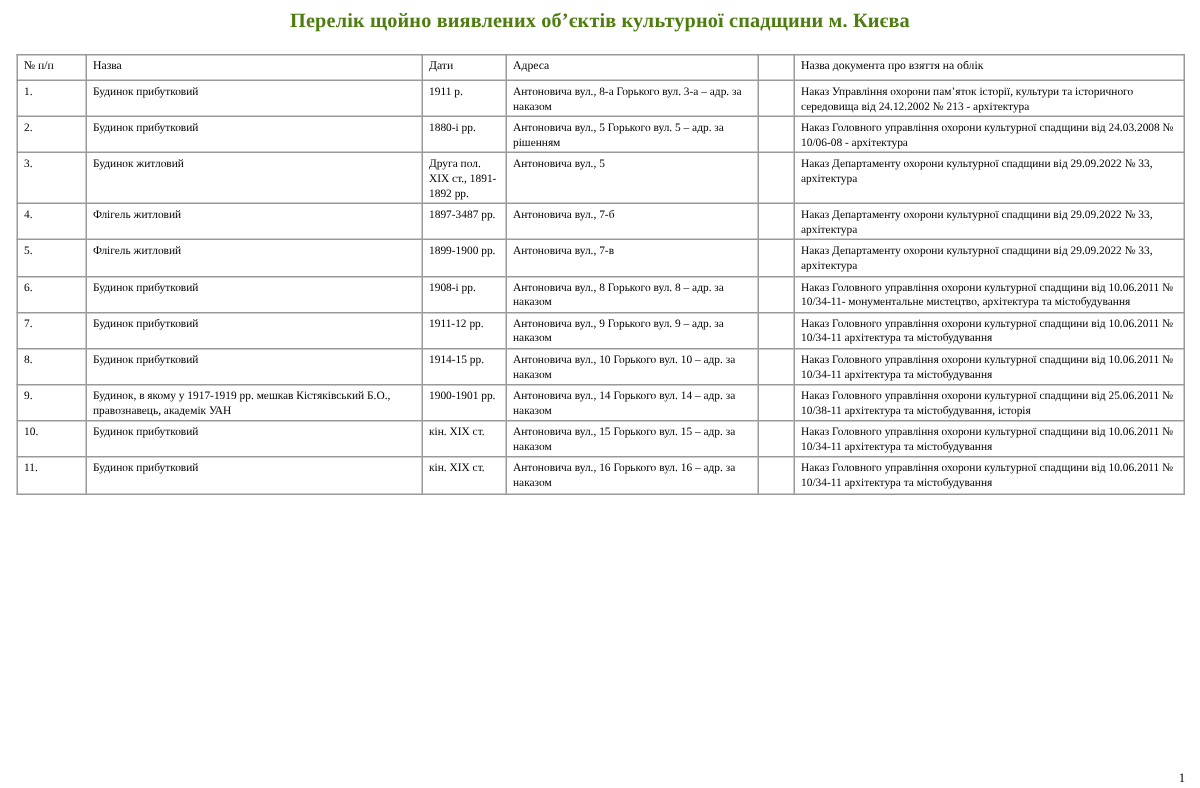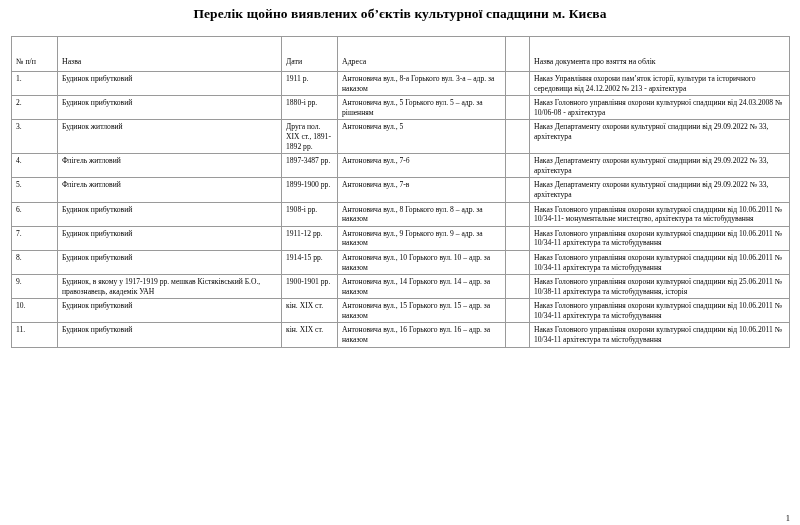--- a/index.html
+++ b/index.html
@@ -26,21 +26,21 @@
 
   .doc-title {
     text-align: center;
     font-family: "Liberation Serif", "DejaVu Serif", serif;
     font-weight: bold;
     font-size: 13.5px;
     letter-spacing: 0.1px;
     margin: 0;
     padding: 6px 0 0 0;
     line-height: 16px;
-    color: #000000;
+    color: #4d7c0f;
   }
 
   .table-wrap {
     position: absolute;
     left: 11px;
     top: 36px;
     width: 778px;
   }
 
   table.heritage {
@@ -59,21 +59,21 @@
     font-weight: normal;
     text-align: left;
     font-family: "Liberation Serif", "DejaVu Serif", serif;
     color: #000;
     word-wrap: break-word;
     overflow: hidden;
   }
 
   table.heritage thead th {
     font-size: 7.8px;
-    padding-top: 20px;
+    padding-top: 2px;
     padding-bottom: 2px;
     height: 12px;
   }
 
   
   col.c-num    { width: 46px; }
   col.c-name   { width: 224px; }
   col.c-date   { width: 56px; }
   col.c-addr   { width: 168px; }
   col.c-gap    { width: 24px; }

